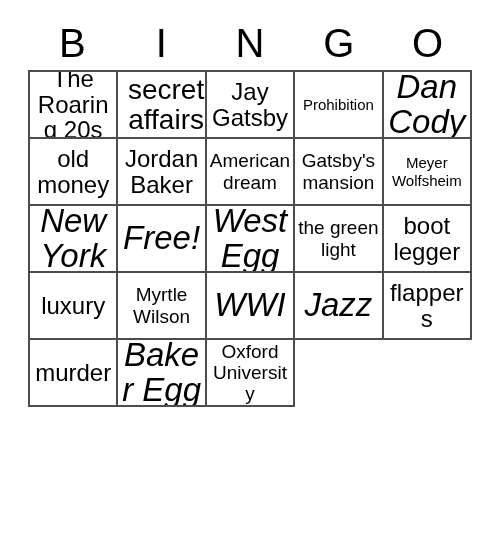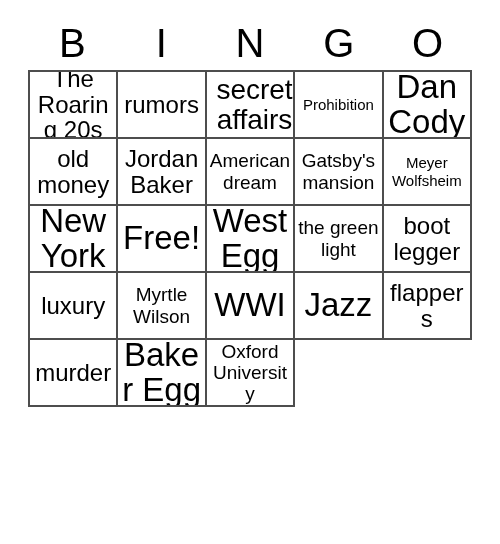--- a/index.html
+++ b/index.html
@@ -78,21 +78,21 @@
     width: 100%;
     text-align: center;
     color: #000000;
     font-weight: 400;
     line-height: 1.06;
     word-wrap: break-word;
     hyphens: none;
   }
 
   
-  .fs-xl   { font-size: 33px; line-height: 1.05; }
+  .fs-xl   { font-size: 33px; line-height: 1.05; font-style: italic; }
   .fs-lg   { font-size: 28px; line-height: 1.06; margin-left: 9px; }
   .fs-md   { font-size: 24px; line-height: 1.08; }
   .fs-sm   { font-size: 19px; line-height: 1.12; }
   .fs-xs   { font-size: 15px; line-height: 1.18; text-align: center; }
 </style>
 </head>
 <body>
 
 <div id="card">
 
@@ -103,24 +103,24 @@
     <div class="header-letter">G</div>
     <div class="header-letter">O</div>
   </div>
 
   <div id="grid">
 
     <div class="cell">
       <span class="cell-text fs-md">The Roaring 20s</span>
     </div>
     <div class="cell">
-      <span class="cell-text fs-md">rumors</span>
+      <span class="cell-text fs-lg">secret affairs</span>
     </div>
     <div class="cell">
-      <span class="cell-text fs-lg">secret affairs</span>
+      <span class="cell-text fs-md">Jay Gatsby</span>
     </div>
     <div class="cell">
       <span class="cell-text fs-xs">Prohibition</span>
     </div>
 
     <div class="cell">
       <span class="cell-text fs-xl">Dan Cody</span>
     </div>
     <div class="cell">
       <span class="cell-text fs-md">old money</span>

